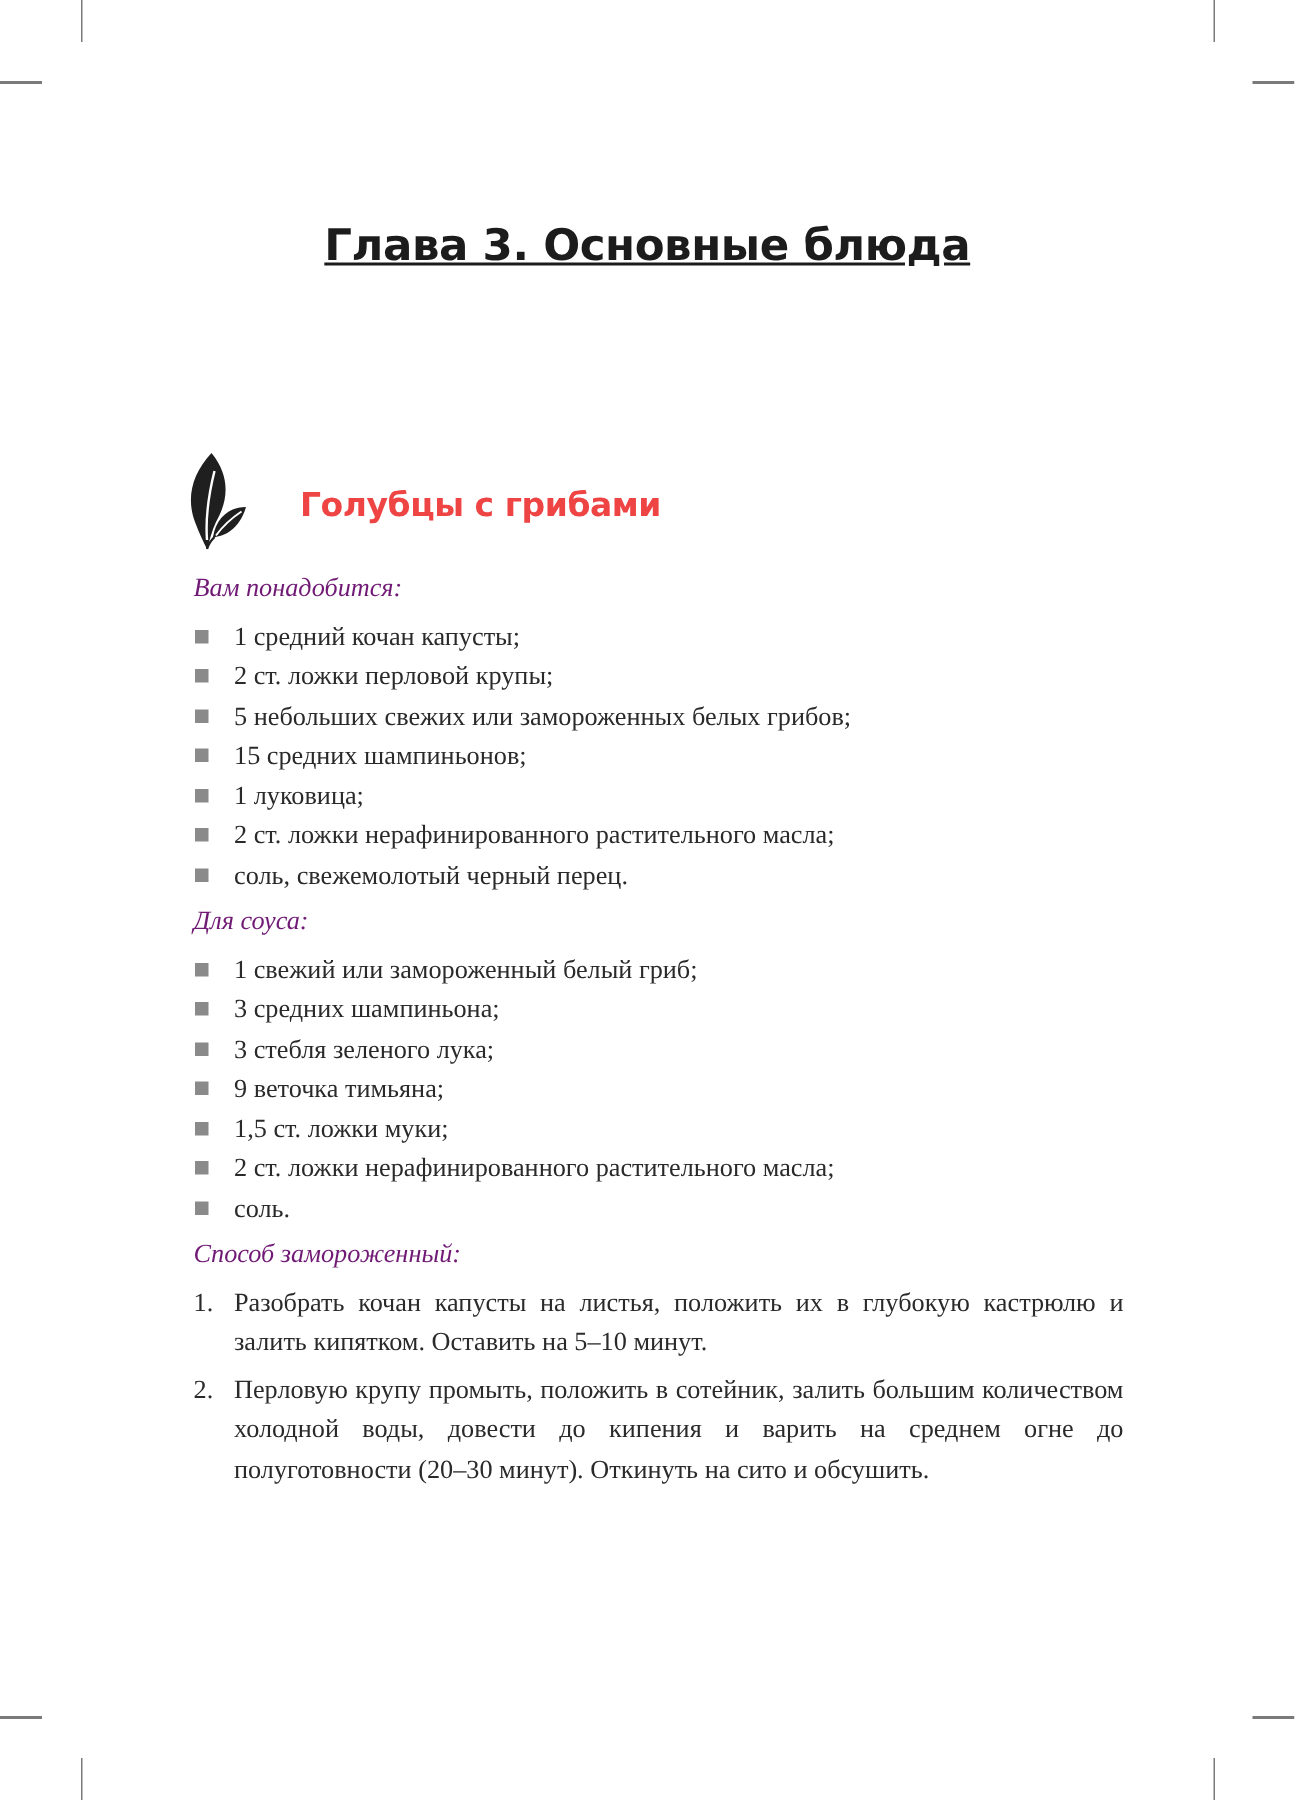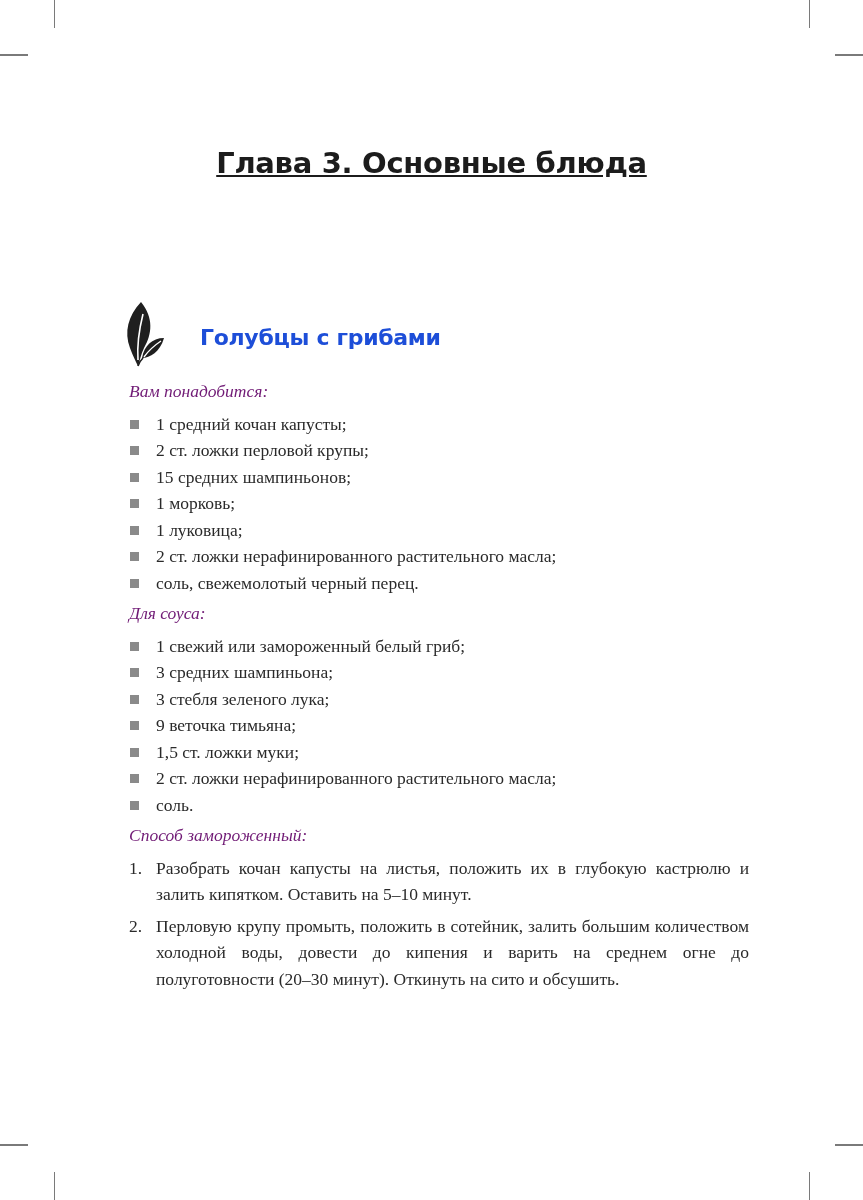--- a/index.html
+++ b/index.html
@@ -8,21 +8,21 @@
   .crop { position: absolute; background: #7a7a7a; }
   .crop.v { width: 1px; height: 28px; }
   .crop.h { height: 2px; width: 28px; }
   .chapter-title { position: absolute; top: 146px; left: 0; width: 863px; text-align: center;
          font-family: "DejaVu Sans", "Liberation Sans", sans-serif; font-weight: bold;
          font-size: 29px; letter-spacing: -0.3px; color: #1c1c1c; text-decoration: underline; }
   .recipe-head { position: absolute; top: 300px; left: 124px; display: flex; align-items: center; }
   .leaf-icon { width: 42px; height: 70px; }
   .recipe-title { margin-left: 34px; margin-top: 4px;
          font-family: "DejaVu Sans", "Liberation Sans", sans-serif; font-weight: bold;
-         font-size: 22px; letter-spacing: -0.3px; color: #1d4ed8; }
+         font-size: 22px; letter-spacing: -0.3px; color: #ef4444; }
   .content { position: absolute; left: 129px; top: 378px; width: 620px; font-size: 17.5px; line-height: 26.5px; }
   .subhead { font-style: italic; margin: 0 0 6px 0; color: #701a75; }
   ul.ing { list-style: none; margin: 0 0 4px 0; padding: 0; }
   ul.ing li { position: relative; padding-left: 27px; }
   ul.ing li .bullet { position: absolute; left: 1px; top: 9px; width: 9px; height: 9px; background: #8a8a8a; }
   ol.steps { list-style: none; margin: 2px 0 0 0; padding: 0; }
   ol.steps li { position: relative; padding-left: 27px; margin-bottom: 5px; text-align: justify; }
   ol.steps li .num { position: absolute; left: 0; top: 0; }
 </style>
 </head>
@@ -48,23 +48,22 @@
     <path d="M14 66 C15 62 17 60 19 58" stroke="#1f1f1f" stroke-width="1.6" fill="none"></path>
   </svg>
   <h2 class="recipe-title" style="margin-bottom:0;">Голубцы с грибами</h2>
 </div>
 
 <div class="content">
   <p class="subhead">Вам понадобится:</p>
   <ul class="ing">
     <li><span class="bullet"></span><span>1 средний кочан капусты;</span></li>
     <li><span class="bullet"></span><span>2 ст. ложки перловой крупы;</span></li>
-    <li><span class="bullet"></span></li>
+    <li><span class="bullet"></span><span>5 небольших свежих или замороженных белых грибов;</span></li>
     <li><span class="bullet"></span><span>15 средних шампиньонов;</span></li>
-    <li><span class="bullet"></span><span>1 морковь;</span></li>
     <li><span class="bullet"></span><span>1 луковица;</span></li>
     <li><span class="bullet"></span><span>2 ст. ложки нерафинированного растительного масла;</span></li>
     <li><span class="bullet"></span><span>соль, свежемолотый черный перец.</span></li>
   </ul>
 
   <p class="subhead">Для соуса:</p>
   <ul class="ing">
     <li><span class="bullet"></span><span>1 свежий или замороженный белый гриб;</span></li>
     <li><span class="bullet"></span><span>3 средних шампиньона;</span></li>
     <li><span class="bullet"></span><span>3 стебля зеленого лука;</span></li>

